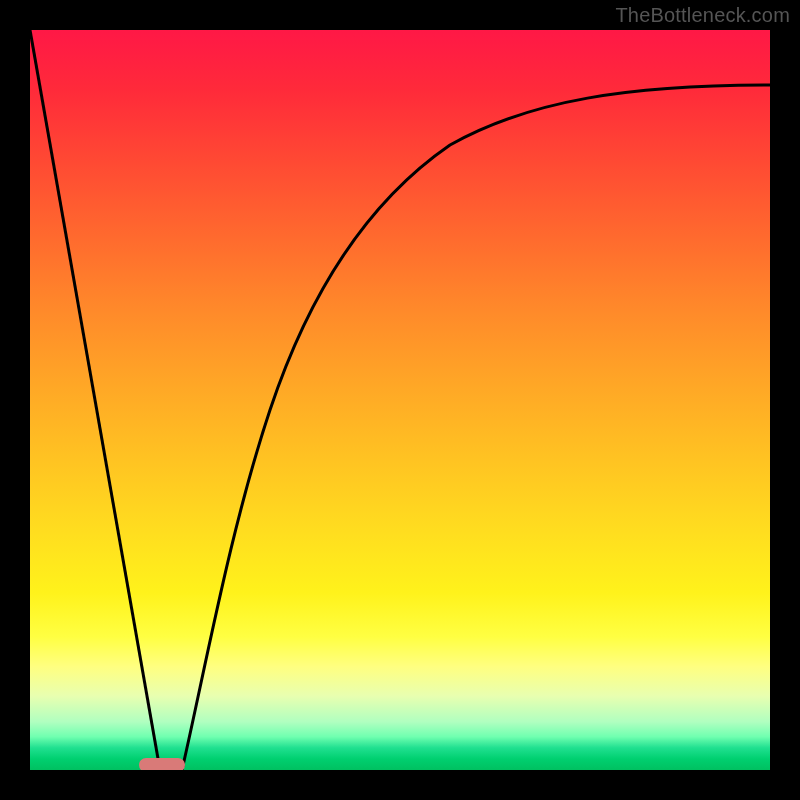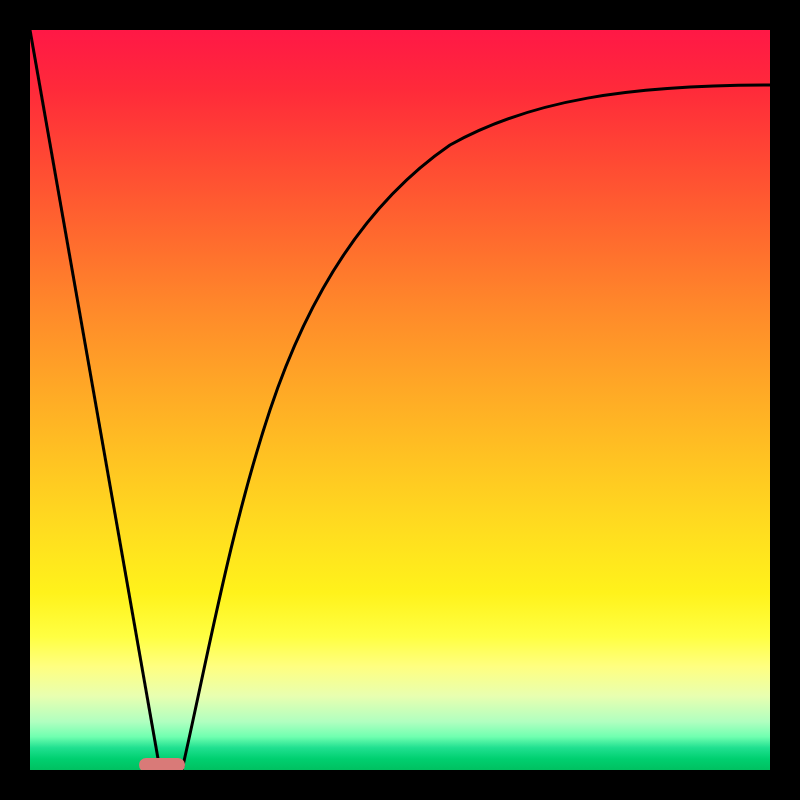--- a/index.html
+++ b/index.html
@@ -57,13 +57,14 @@
 
       <path class="curve" d="M 152 740
                C 175 640, 200 500, 240 380
                C 280 260, 340 170, 420 115
                C 500 70, 600 55, 740 55"></path>
 
       <rect class="marker" x="109" y="728" width="46" height="14" rx="7" ry="7"></rect>
     </svg>
 
   </div>
+  <div class="watermark">TheBottleneck.com</div>
 </div>
 
 </body></html>

